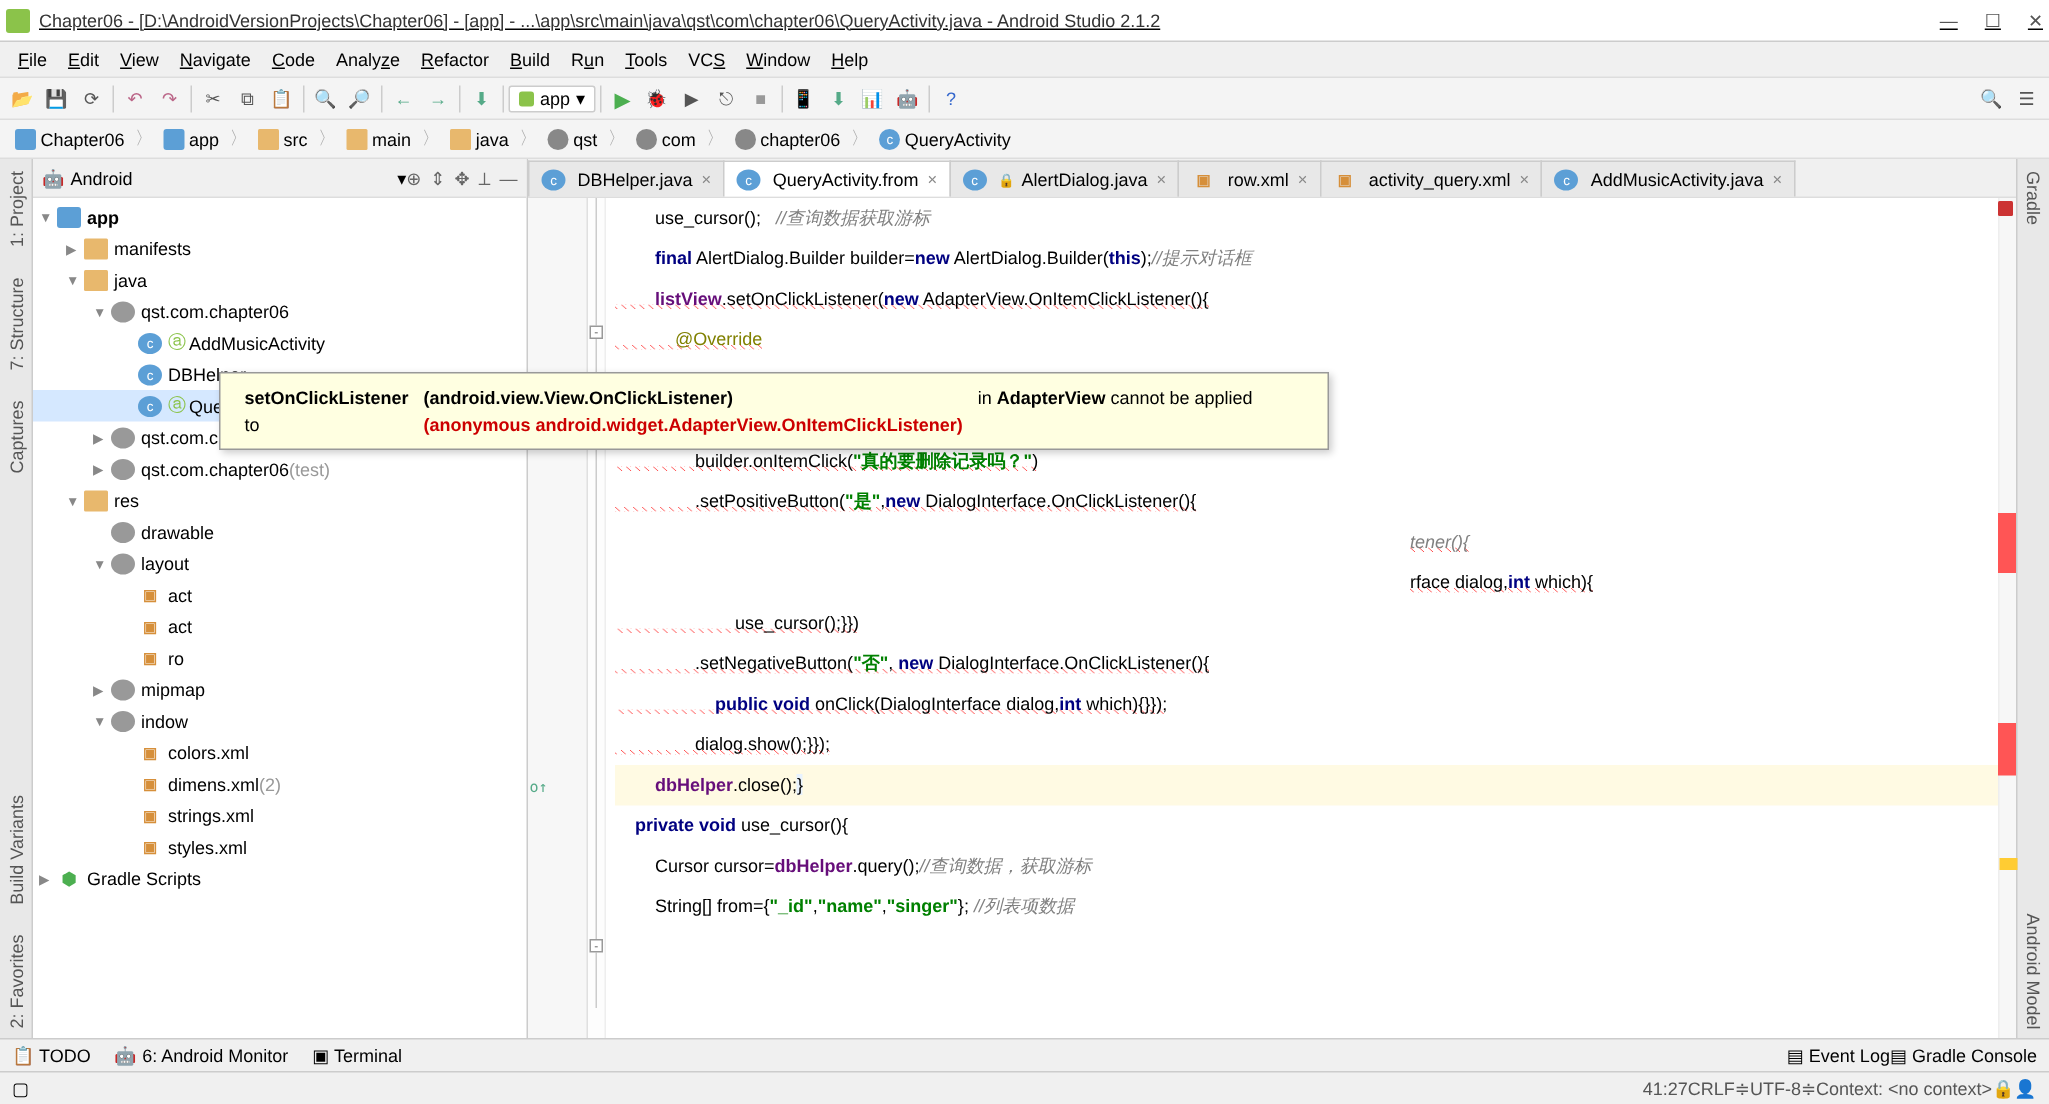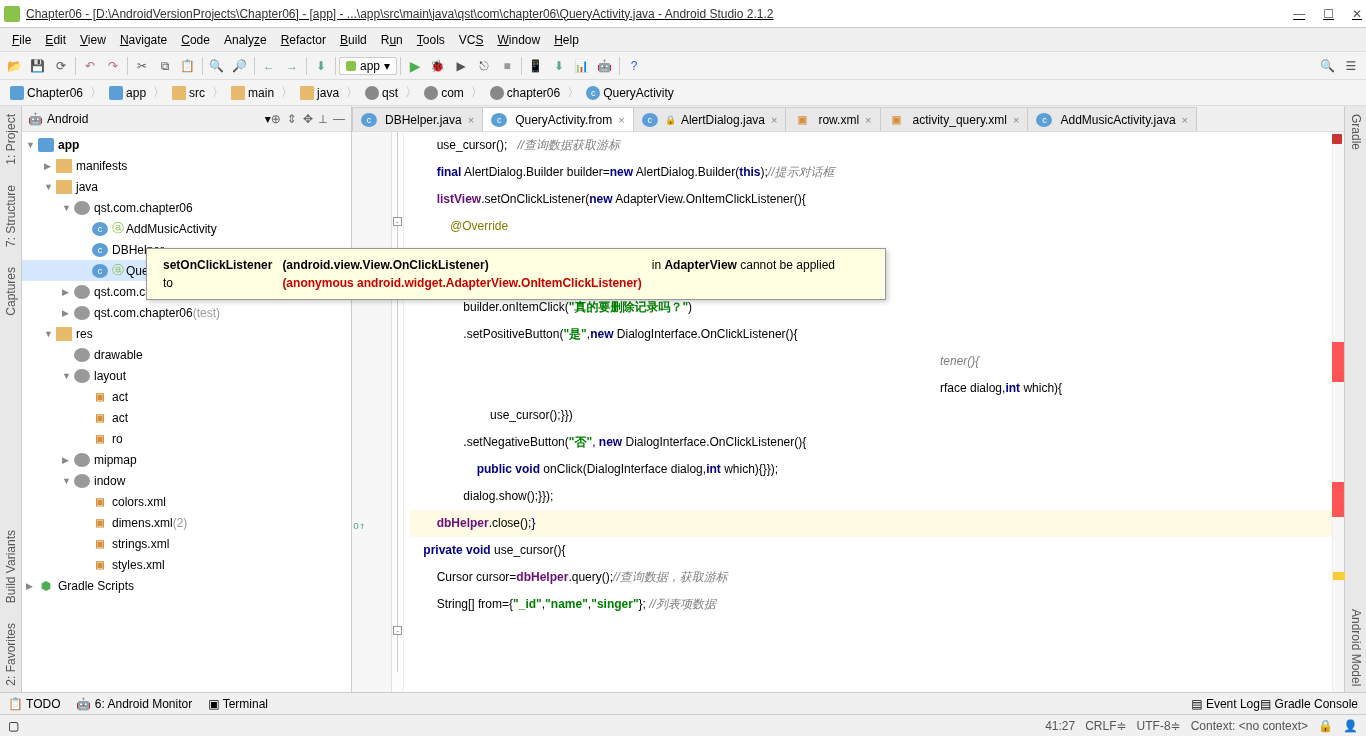--- a/index.html
+++ b/index.html
@@ -62,21 +62,21 @@
 .tooltip { position:absolute; left:146px; top:248px; width:740px; background:#ffffe1; border:1px solid #999; padding:6px 10px; font-size:12px; z-index:100; box-shadow:2px 2px 5px rgba(0,0,0,0.2);}
 .tooltip td { padding:1px 4px; vertical-align:top;}
 .tt-bold { font-weight:bold;}
 .tt-red { color:#c00; font-weight:bold;}
 .right-gutter { width:22px; background:#e8e8e8; border-left:1px solid #ccc; display:flex; flex-direction:column; align-items:center; padding-top:2px; gap:8px;}
 .scroll-strip { width:12px; background:#f7f7f7; border-left:1px solid #eee; position:relative;}
 .err-mark { position:absolute; right:0; width:12px; height:10px; background:#f55;}
 .bot-strip { height:22px; background:#f0f0f0; border-top:1px solid #ccc; display:flex; align-items:center; padding:0 8px; gap:16px;}
 .bot-right { margin-left:auto; display:flex; gap:0;}
 .status-bar { height:22px; background:#f0f0f0; border-top:1px solid #ccc; display:flex; align-items:center; padding:0 8px;}
-.sb-right { margin-left:auto; display:flex; gap:10px; color:#555;}
+.sb-right { margin-left:auto; display:flex; color:#555;}
 .err-top { position:absolute; top:2px; right:2px; width:10px; height:10px; background:#c33; border-radius:1px;}
 </style>
 </head>
 <body>
 
 <div class="titlebar">
   <span class="title-icon"></span>
   <span class="title-text">Chapter06 - [D:\AndroidVersionProjects\Chapter06] - [app] - ...\app\src\main\java\qst\com\chapter06\QueryActivity.java - Android Studio 2.1.2</span>
   <div class="win-btns">
     <span>—</span>

